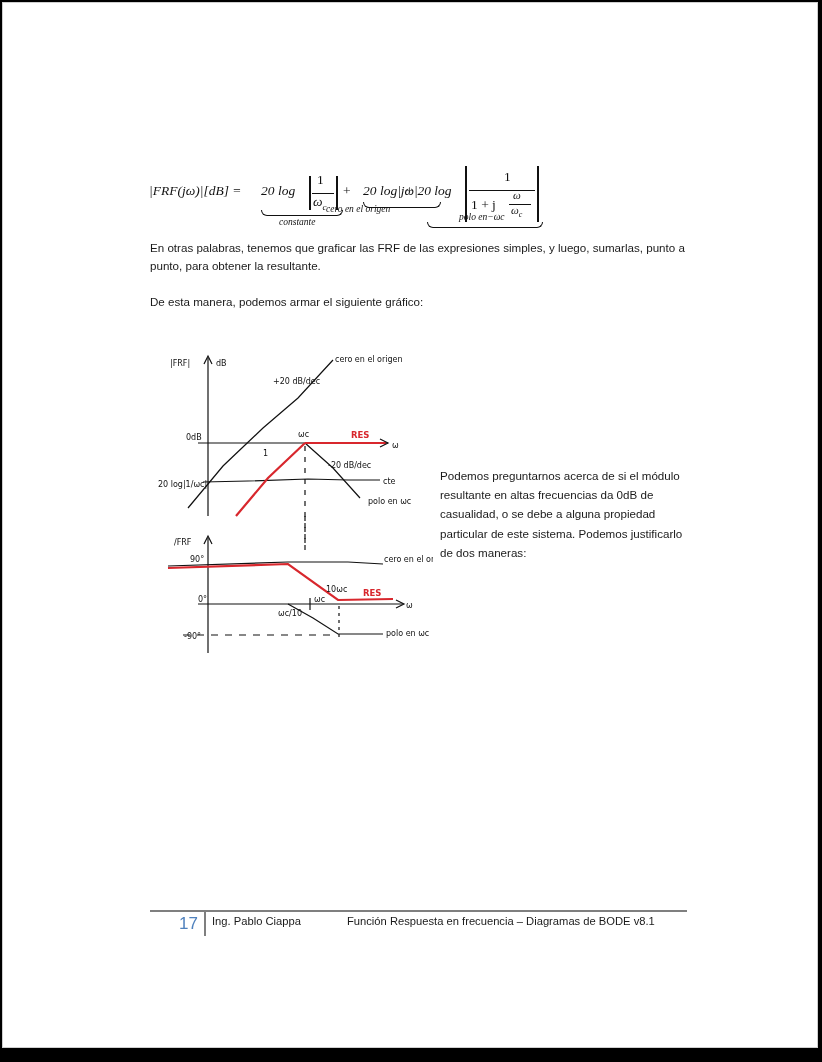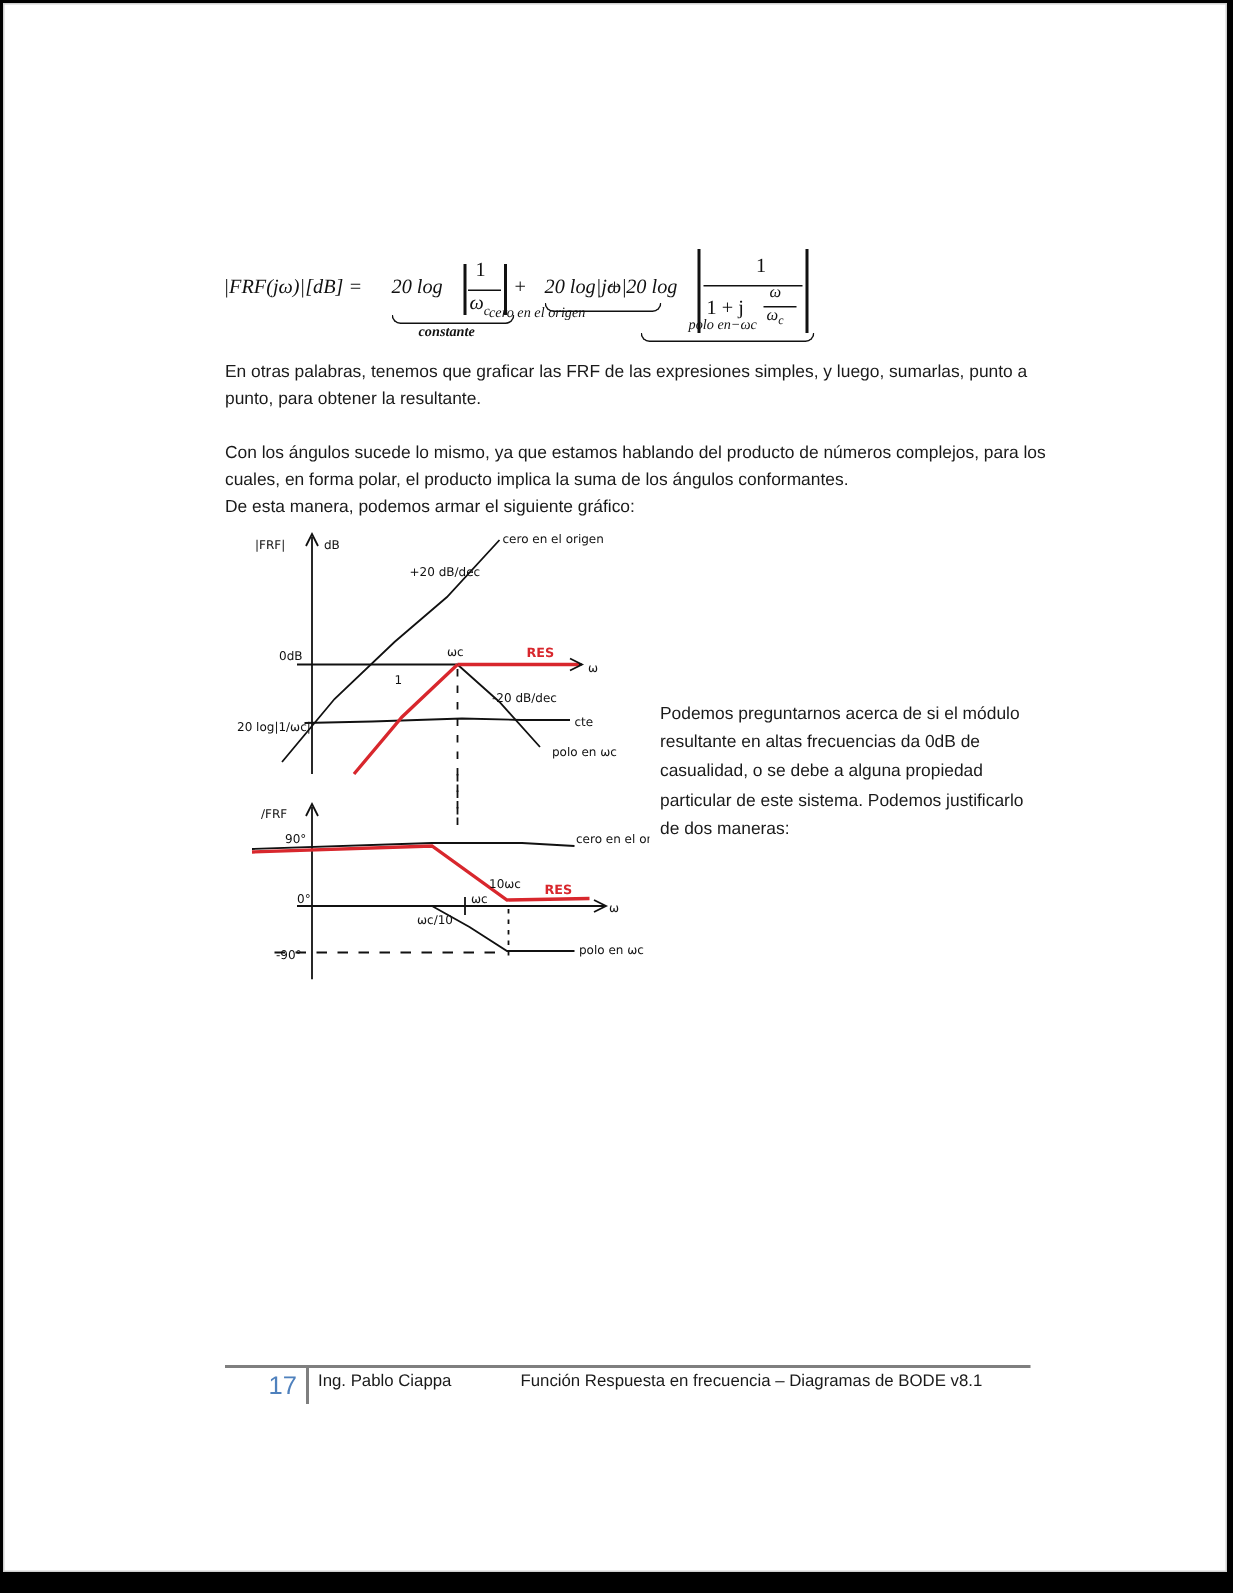--- a/index.html
+++ b/index.html
@@ -38,21 +38,21 @@
 
   <div class="eq">
     <span class="t" style="left:0;top:17px;">|FRF(jω)|[dB] = </span>
     <span class="t" style="left:112px;top:17px;">20 log</span>
     <div class="bar" style="left:160px;top:10px;height:34px;"></div>
     <span class="t" style="left:168px;top:6px;font-style:normal;">1</span>
     <div class="fl" style="left:163px;top:27px;width:22px;"></div>
     <span class="t" style="left:164px;top:28px;"><span>ω</span><sub style="font-size:9px">c</sub></span>
     <div class="bar" style="left:187px;top:10px;height:34px;"></div>
     <div class="brace" style="left:112px;top:44px;width:80px;"></div>
-    <span class="sub" style="left:130px;top:51px;font-weight:bold;">constante</span>
+    <span class="sub" style="left:130px;top:51px;">constante</span>
 
     <span class="t" style="left:194px;top:17px;font-style:normal;">+</span>
     <span class="t" style="left:214px;top:17px;">20 log|jω|</span>
     <div class="brace" style="left:214px;top:36px;width:76px;"></div>
     <span class="sub" style="left:177px;top:38px;">cero en el origen</span>
 
     <span class="t" style="left:256px;top:17px;">+ 20 log</span>
     <div class="bar" style="left:316px;top:0px;height:56px;"></div>
     <span class="t" style="left:355px;top:3px;font-style:normal;">1</span>
     <div class="fl" style="left:320px;top:24px;width:66px;"></div>
@@ -62,21 +62,20 @@
     <span class="t" style="left:362px;top:38px;font-size:11px;"><span>ω</span><sub style="font-size:8px">c</sub></span>
     <div class="bar" style="left:388px;top:0px;height:56px;"></div>
     <div class="brace" style="left:278px;top:56px;width:114px;"></div>
     <span class="sub" style="left:310px;top:46px;">polo en−ωc</span>
   </div>
 
   <div class="para" style="top:236px;">
     <p>En otras palabras, tenemos que graficar las FRF de las expresiones simples, y luego, sumarlas, punto a punto, para obtener la resultante.</p>
   </div>
   <div class="para" style="top:290px;">
-    <p>Con los ángulos sucede lo mismo, ya que estamos hablando del producto de números complejos, para los cuales, en forma polar, el producto implica la suma de los ángulos conformantes.</p>
     <p>De esta manera, podemos armar el siguiente gráfico:</p>
   </div>
 
   <svg class="diagram" width="285" height="305" viewBox="0 0 285 305">
     <g fill="none" stroke="#111" stroke-width="1.2">
 
       <line x1="60" y1="168" x2="60" y2="10"></line>
       <polyline points="56,16 60,8 64,16"></polyline>
       <line x1="50" y1="95" x2="240" y2="95"></line>
 

